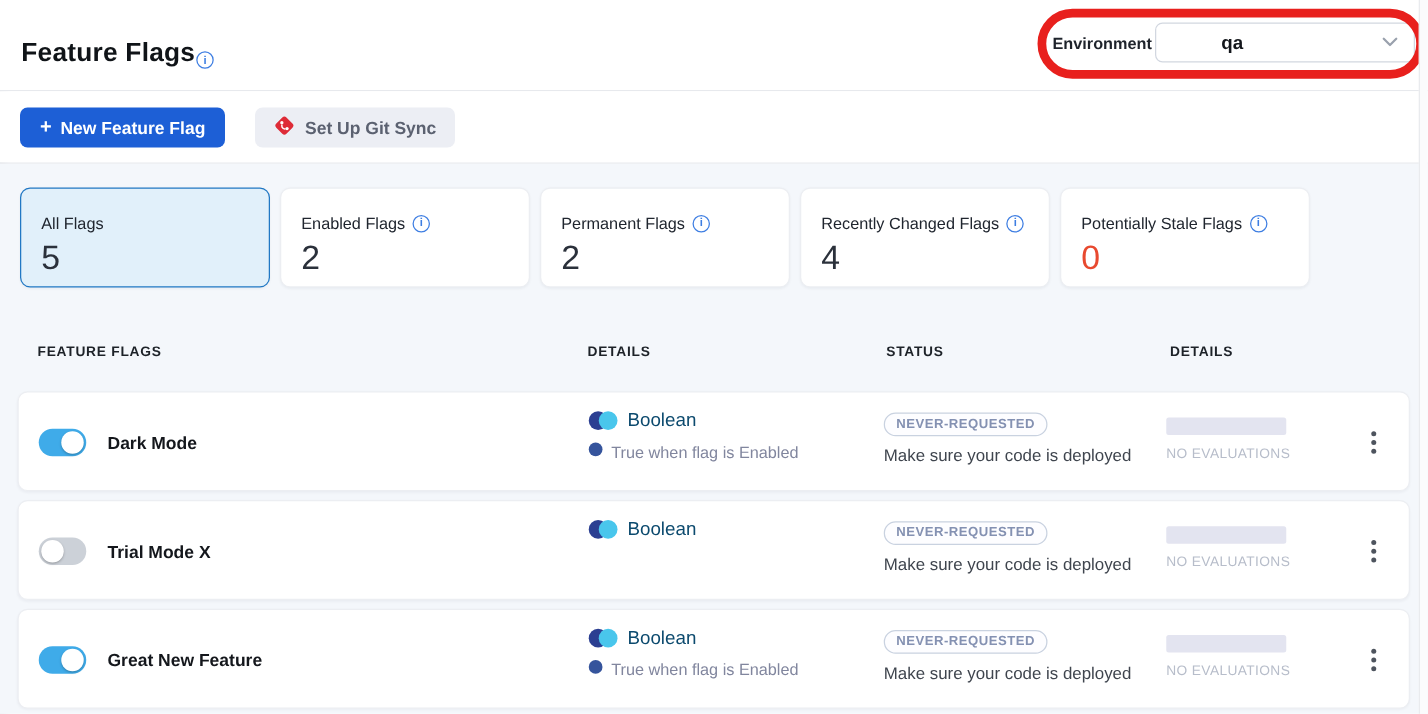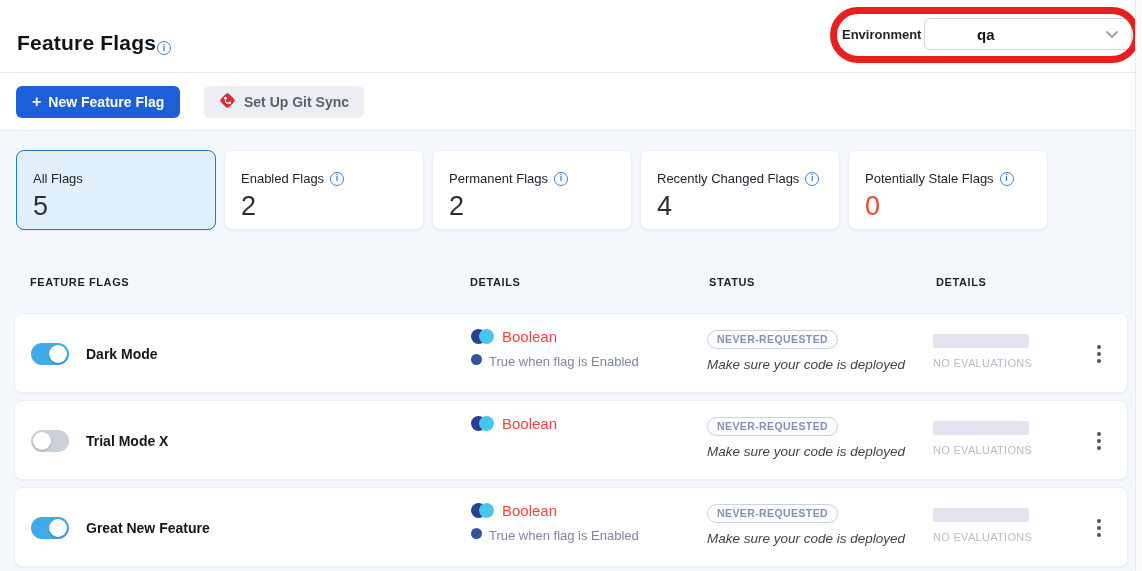--- a/index.html
+++ b/index.html
@@ -66,29 +66,29 @@
     box-shadow:0 1px 2px rgba(0,0,0,.25); }
   .toggle.on  .knob { right:2px; }
   .toggle.off .knob { left:2px; }
   .flag-name { position:absolute; left:71px; top:32px; font-size:14px; font-weight:700; color:#14171c; }
 
   .details-col { position:absolute; left:456px; top:14px; }
   .type-line { display:flex; align-items:center; gap:8px; }
   .bool-icon { position:relative; width:23px; height:15px; }
   .bool-icon .c1 { position:absolute; left:0; top:0; width:15px; height:15px; border-radius:50%; background:#2b3f92; }
   .bool-icon .c2 { position:absolute; left:8px; top:0; width:15px; height:15px; border-radius:50%; background:#49c6ec; }
-  .type-label { font-size:15px; font-weight:500; color:#ef4444; }
+  .type-label { font-size:15px; font-weight:500; color:#0c4a6e; }
   .default-line { display:flex; align-items:flex-start; gap:7px; margin-top:9px; }
   .dot { width:11px; height:11px; border-radius:50%; background:#35549c; }
   .default-text { font-size:13px; color:#81869e; }
 
   .status-col { position:absolute; left:692px; top:15px; }
   .badge { display:inline-block; border:1px solid #c9d2e0; border-radius:10px; padding:2px 9px 3px;
     font-size:10.5px; font-weight:700; color:#8491b2; letter-spacing:.4px; background:#fdfdff; }
-  .status-text { margin-top:8px; font-size:13.5px; color:#3f454e;font-style:italic; }
+  .status-text { margin-top:8px; font-size:13.5px; color:#3f454e; }
 
   .results-col { position:absolute; left:918px; top:20px; }
   .bar { width:96px; height:14px; background:#e3e4f0; border-radius:2px; }
   .results-text { margin-top:9px; font-size:11px; color:#b7bdca; letter-spacing:.3px; }
 
   .kebab { position:absolute; left:1074px; top:26px; width:20px; height:28px; display:flex; flex-direction:column;
     align-items:center; justify-content:center; gap:3px; cursor:pointer; }
   .kdot { width:4px; height:4px; border-radius:50%; background:#4e545e; }
 
   

